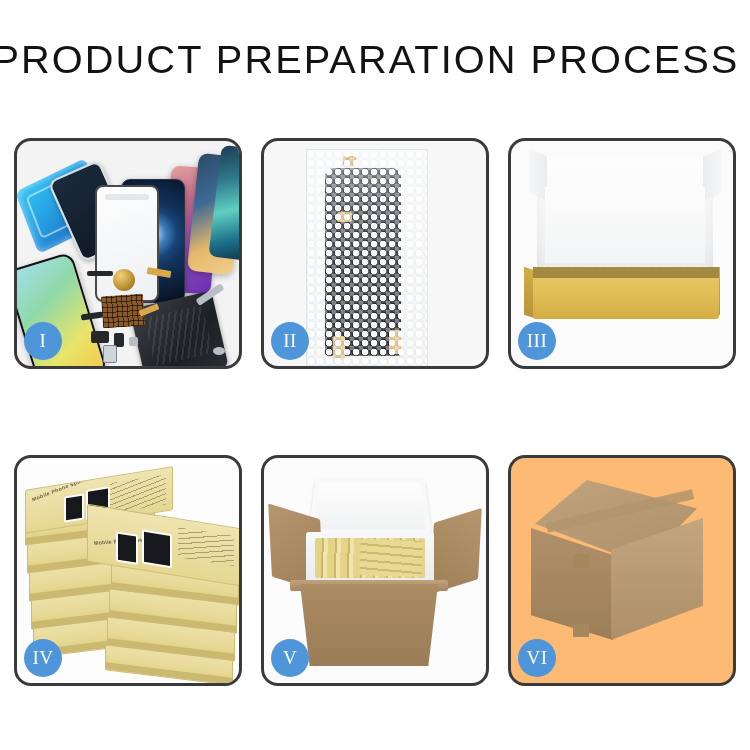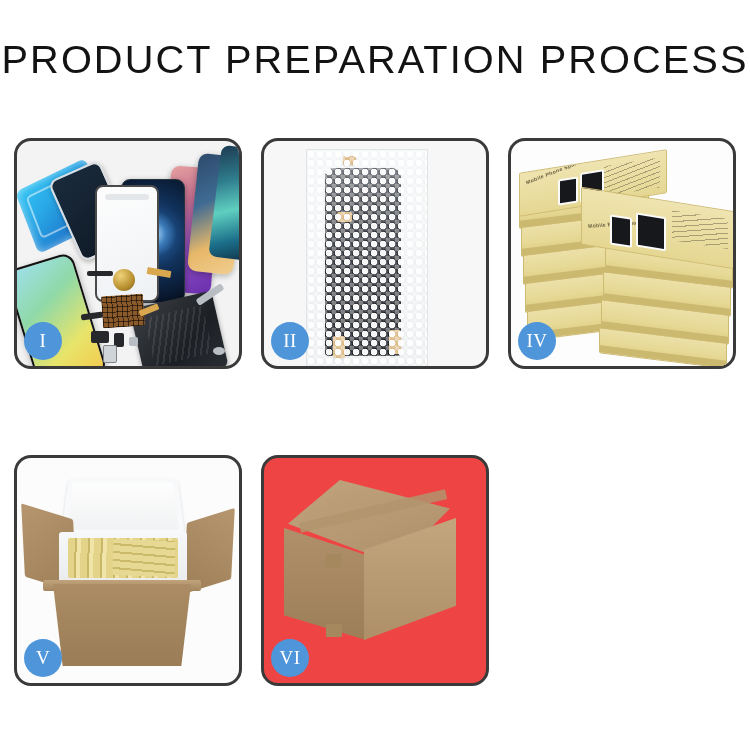--- a/index.html
+++ b/index.html
@@ -4,21 +4,21 @@
 <style>
   html,body{margin:0;padding:0;}
   body{
     width:750px;height:750px;background:#ffffff;
     font-family:"Liberation Sans", sans-serif;
     overflow:hidden;position:relative;
   }
   .page{width:750px;height:750px;position:relative;background:#fff;}
 
   
-  .header{padding-top:38px;text-align:center;}
+  .header{padding-top:38px;}
   .title{
     font-size:39px;line-height:44px;color:#131313;
     letter-spacing:2.0px;font-weight:400;
     transform:scaleX(1.02);
     font-family:"Liberation Sans", sans-serif;
   }
   .subtitle{
     margin-top:11px;font-size:15.5px;line-height:20px;color:#2a2a2a;
     letter-spacing:0.15px;font-weight:400;
   }
@@ -303,21 +303,21 @@
     border-radius:2px;
     clip-path:polygon(0 0,100% 0,93% 100%,7% 100%);
   }
   .cartonlip{
     position:absolute;left:26px;top:122px;width:158px;height:11px;
     background:linear-gradient(180deg,#c0a37b,#a4865f);
     border-radius:2px;
   }
 
   
-  .p6{background:#ef4444;padding-left:20px;}
+  .p6{background:#fdba74;padding-left:20px;}
   .ctop{
     position:absolute;left:24px;top:22px;width:162px;height:84px;
     background:linear-gradient(160deg,#c0a47c 0%,#b69873 55%,#ab8d67 100%);
     clip-path:polygon(32% 0,100% 34%,66% 100%,0 52%);
   }
   .cseam{
     position:absolute;left:34px;top:48px;width:150px;height:10px;
     background:#b2946d;
     transform:rotate(-13deg);opacity:.85;
   }
@@ -380,20 +380,31 @@
           <div class="tape" style="left:30px;top:62px;width:15px;height:10px;"></div>
           <div class="tape" style="left:26px;top:186px;width:12px;height:22px;"></div>
           <div class="tape" style="left:82px;top:180px;width:12px;height:24px;"></div>
           <div class="bubbles"></div>
           <div class="bubbles2"></div>
         </div>
       </div>
       <div class="badge">II</div>
     </div>
 
+    <div class="panel p3">
+      <div class="stage">
+        <div class="lid"></div>
+        <div class="lidback"></div>
+        <div class="boxsideL"></div>
+        <div class="boxsideR"></div>
+        <div class="boxinner"></div>
+        <div class="boxbase"></div>
+      </div>
+      <div class="badge">III</div>
+    </div>
 
     <div class="panel p4">
       <div class="stage">
         <div class="stack">
           <div class="sbox" style="left:0px;top:26px;width:128px;height:30px;transform:skewY(-7deg);">
               <div class="edge"></div>
             </div>
           <div class="sbox" style="left:2px;top:56px;width:128px;height:28px;transform:skewY(-7deg);">
               <div class="edge"></div>
             </div>

